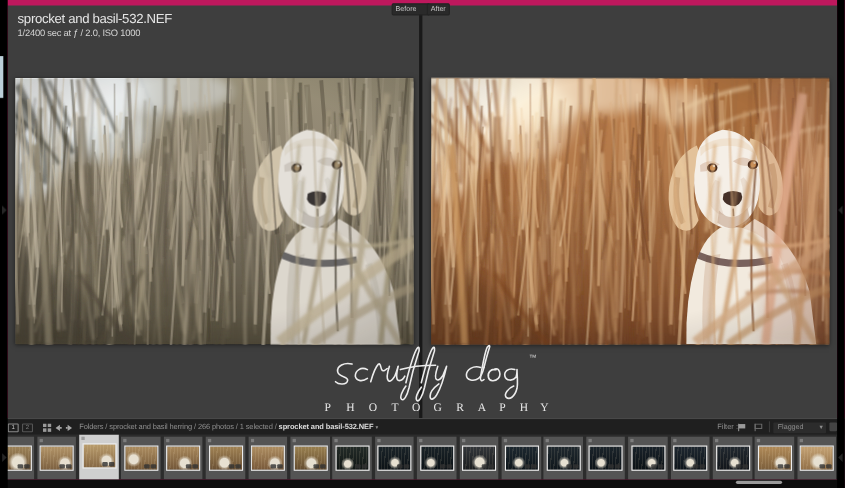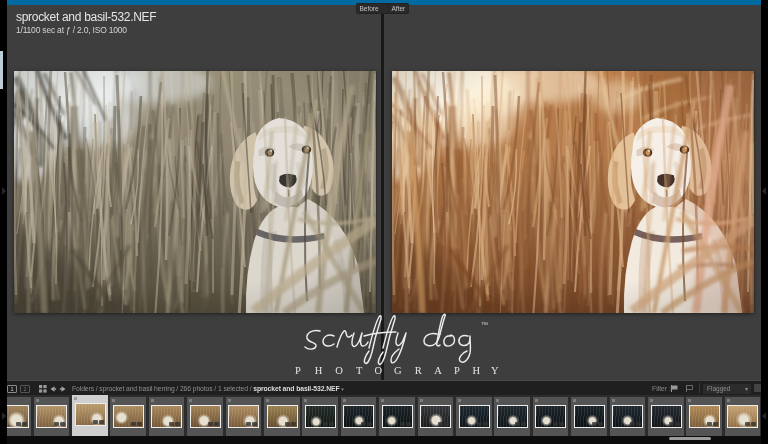--- a/index.html
+++ b/index.html
@@ -1,16 +1,16 @@
 <!DOCTYPE html>
 <html><head><meta charset="utf-8">
 <style>
 html,body{margin:0;padding:0;width:768px;height:444px;overflow:hidden;background:#000;
 font-family:"Liberation Sans",sans-serif;}
-#stage{position:relative;width:768px;height:444px;background:#0369a1;}
+#stage{position:relative;width:768px;height:444px;background:#be185d;}
 #main{position:absolute;left:7px;top:5px;width:754px;height:375px;background:#3e3e3e;}
 #divider{position:absolute;left:381px;top:5px;width:3px;height:375px;background:#191919;}
 .photo{position:absolute;top:64px;width:362px;height:242px;box-shadow:0 1px 4px rgba(0,0,0,0.5);}
 #info{position:absolute;left:16px;top:10px;color:#e6e6e6;}
 #info .t1{font-size:12px;letter-spacing:-0.3px;}
 #info .t2{font-size:8.5px;letter-spacing:-0.2px;color:#d4d4d4;margin-top:1px;}
 #info .t3{font-size:8.5px;font-weight:bold;letter-spacing:-0.2px;color:#d4d4d4;margin-top:1px;}
 .tab{position:absolute;height:9px;line-height:9px;background:#2a2a2a;color:#c6c6c6;
 font-size:6.5px;padding:0 2.5px;border-radius:1.5px;border:1px solid #232323;}
 #tabB{right:377px;}
@@ -1130,21 +1130,21 @@
 <rect x="300" y="0" width="62" height="242" fill="#c58a78" opacity="0.18" filter="url(#blurR)"></rect>
 <radialGradient id="vigR" cx="0.5" cy="0.45" r="0.75">
  <stop offset="0.6" stop-color="#000" stop-opacity="0"></stop>
  <stop offset="1" stop-color="#200f05" stop-opacity="0.2"></stop>
         </radialGradient>
 <rect width="362" height="242" fill="url(#vigR)"></rect>
 </svg></div>
 
 <div id="info">
  <div class="t1">sprocket and basil-532.NEF</div>
- <div class="t2">1/1100 sec at ƒ / 2.0, ISO 1000</div>
+ <div class="t2">1/2400 sec at ƒ / 2.0, ISO 1000</div>
 </div>
 
 <div class="tab" id="tabB" style="position:absolute;left:356px;top:3px;">Before</div>
 <div class="tab" id="tabA" style="position:absolute;left:388px;top:3px;">After</div>
 
 <div id="logo">
 <svg width="220" height="70" viewBox="0 0 220 70">
 <g stroke="#ececec" stroke-width="1.45" fill="none" stroke-linecap="round" stroke-linejoin="round">
 
  <path d="M36 25 C29 23 22 27 23 32 C24 37 33 36 32 40 C31 44 24 44 21 41"></path>

